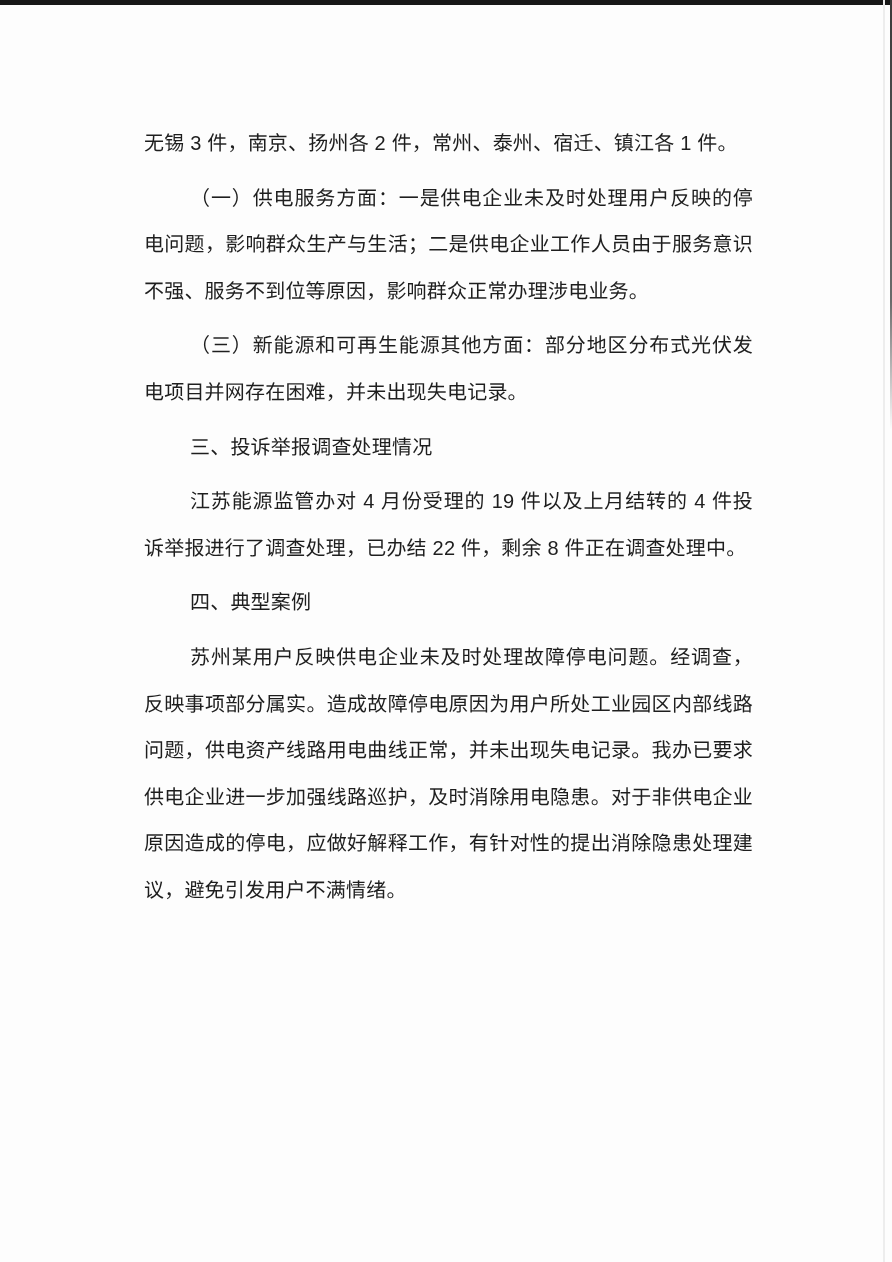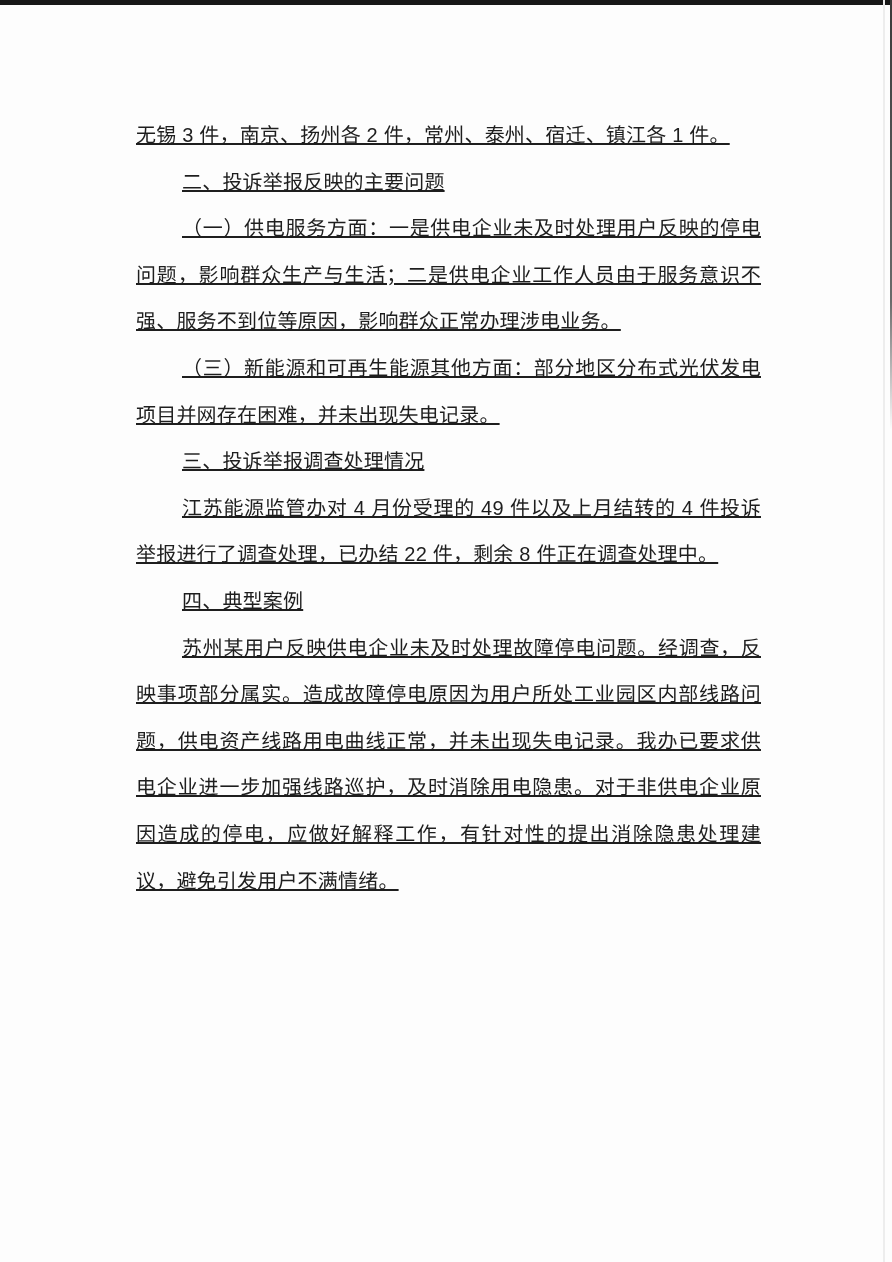--- a/index.html
+++ b/index.html
@@ -44,40 +44,38 @@
     top: 112px;
     width: 625px;
     color: #1e1e1e;
     font-size: 20px;
     line-height: 46.6px;
     text-align: justify;
     text-justify: inter-character;
     letter-spacing: 0.2px;
   }
   .doc-content p {
-    margin: 0;
+    margin: 8px;
     padding: 0;
-    text-decoration: underline;
   }
   .doc-content p.indented {
     text-indent: 46px;
   }
   .doc-content p.continuation {
     text-indent: 0;
   }
 </style>
 </head>
 <body>
 
 <div class="top-bar"></div>
 <div class="scan-edge-light"></div>
 <div class="scan-edge-dark"></div>
 
 <div class="doc-content">
   <p class="continuation">无锡 3 件，南京、扬州各 2 件，常州、泰州、宿迁、镇江各 1 件。</p>
-  <p class="indented">二、投诉举报反映的主要问题</p>
   <p class="indented">（一）供电服务方面：一是供电企业未及时处理用户反映的停电问题，影响群众生产与生活；二是供电企业工作人员由于服务意识不强、服务不到位等原因，影响群众正常办理涉电业务。</p>
   <p class="indented">（三）新能源和可再生能源其他方面：部分地区分布式光伏发电项目并网存在困难，并未出现失电记录。</p>
   <p class="indented">三、投诉举报调查处理情况</p>
-  <p class="indented">江苏能源监管办对 4 月份受理的 49 件以及上月结转的 4 件投诉举报进行了调查处理，已办结 22 件，剩余 8 件正在调查处理中。</p>
+  <p class="indented">江苏能源监管办对 4 月份受理的 19 件以及上月结转的 4 件投诉举报进行了调查处理，已办结 22 件，剩余 8 件正在调查处理中。</p>
   <p class="indented">四、典型案例</p>
   <p class="indented">苏州某用户反映供电企业未及时处理故障停电问题。经调查，反映事项部分属实。造成故障停电原因为用户所处工业园区内部线路问题，供电资产线路用电曲线正常，并未出现失电记录。我办已要求供电企业进一步加强线路巡护，及时消除用电隐患。对于非供电企业原因造成的停电，应做好解释工作，有针对性的提出消除隐患处理建议，避免引发用户不满情绪。</p>
 </div>
 
 </body></html>

